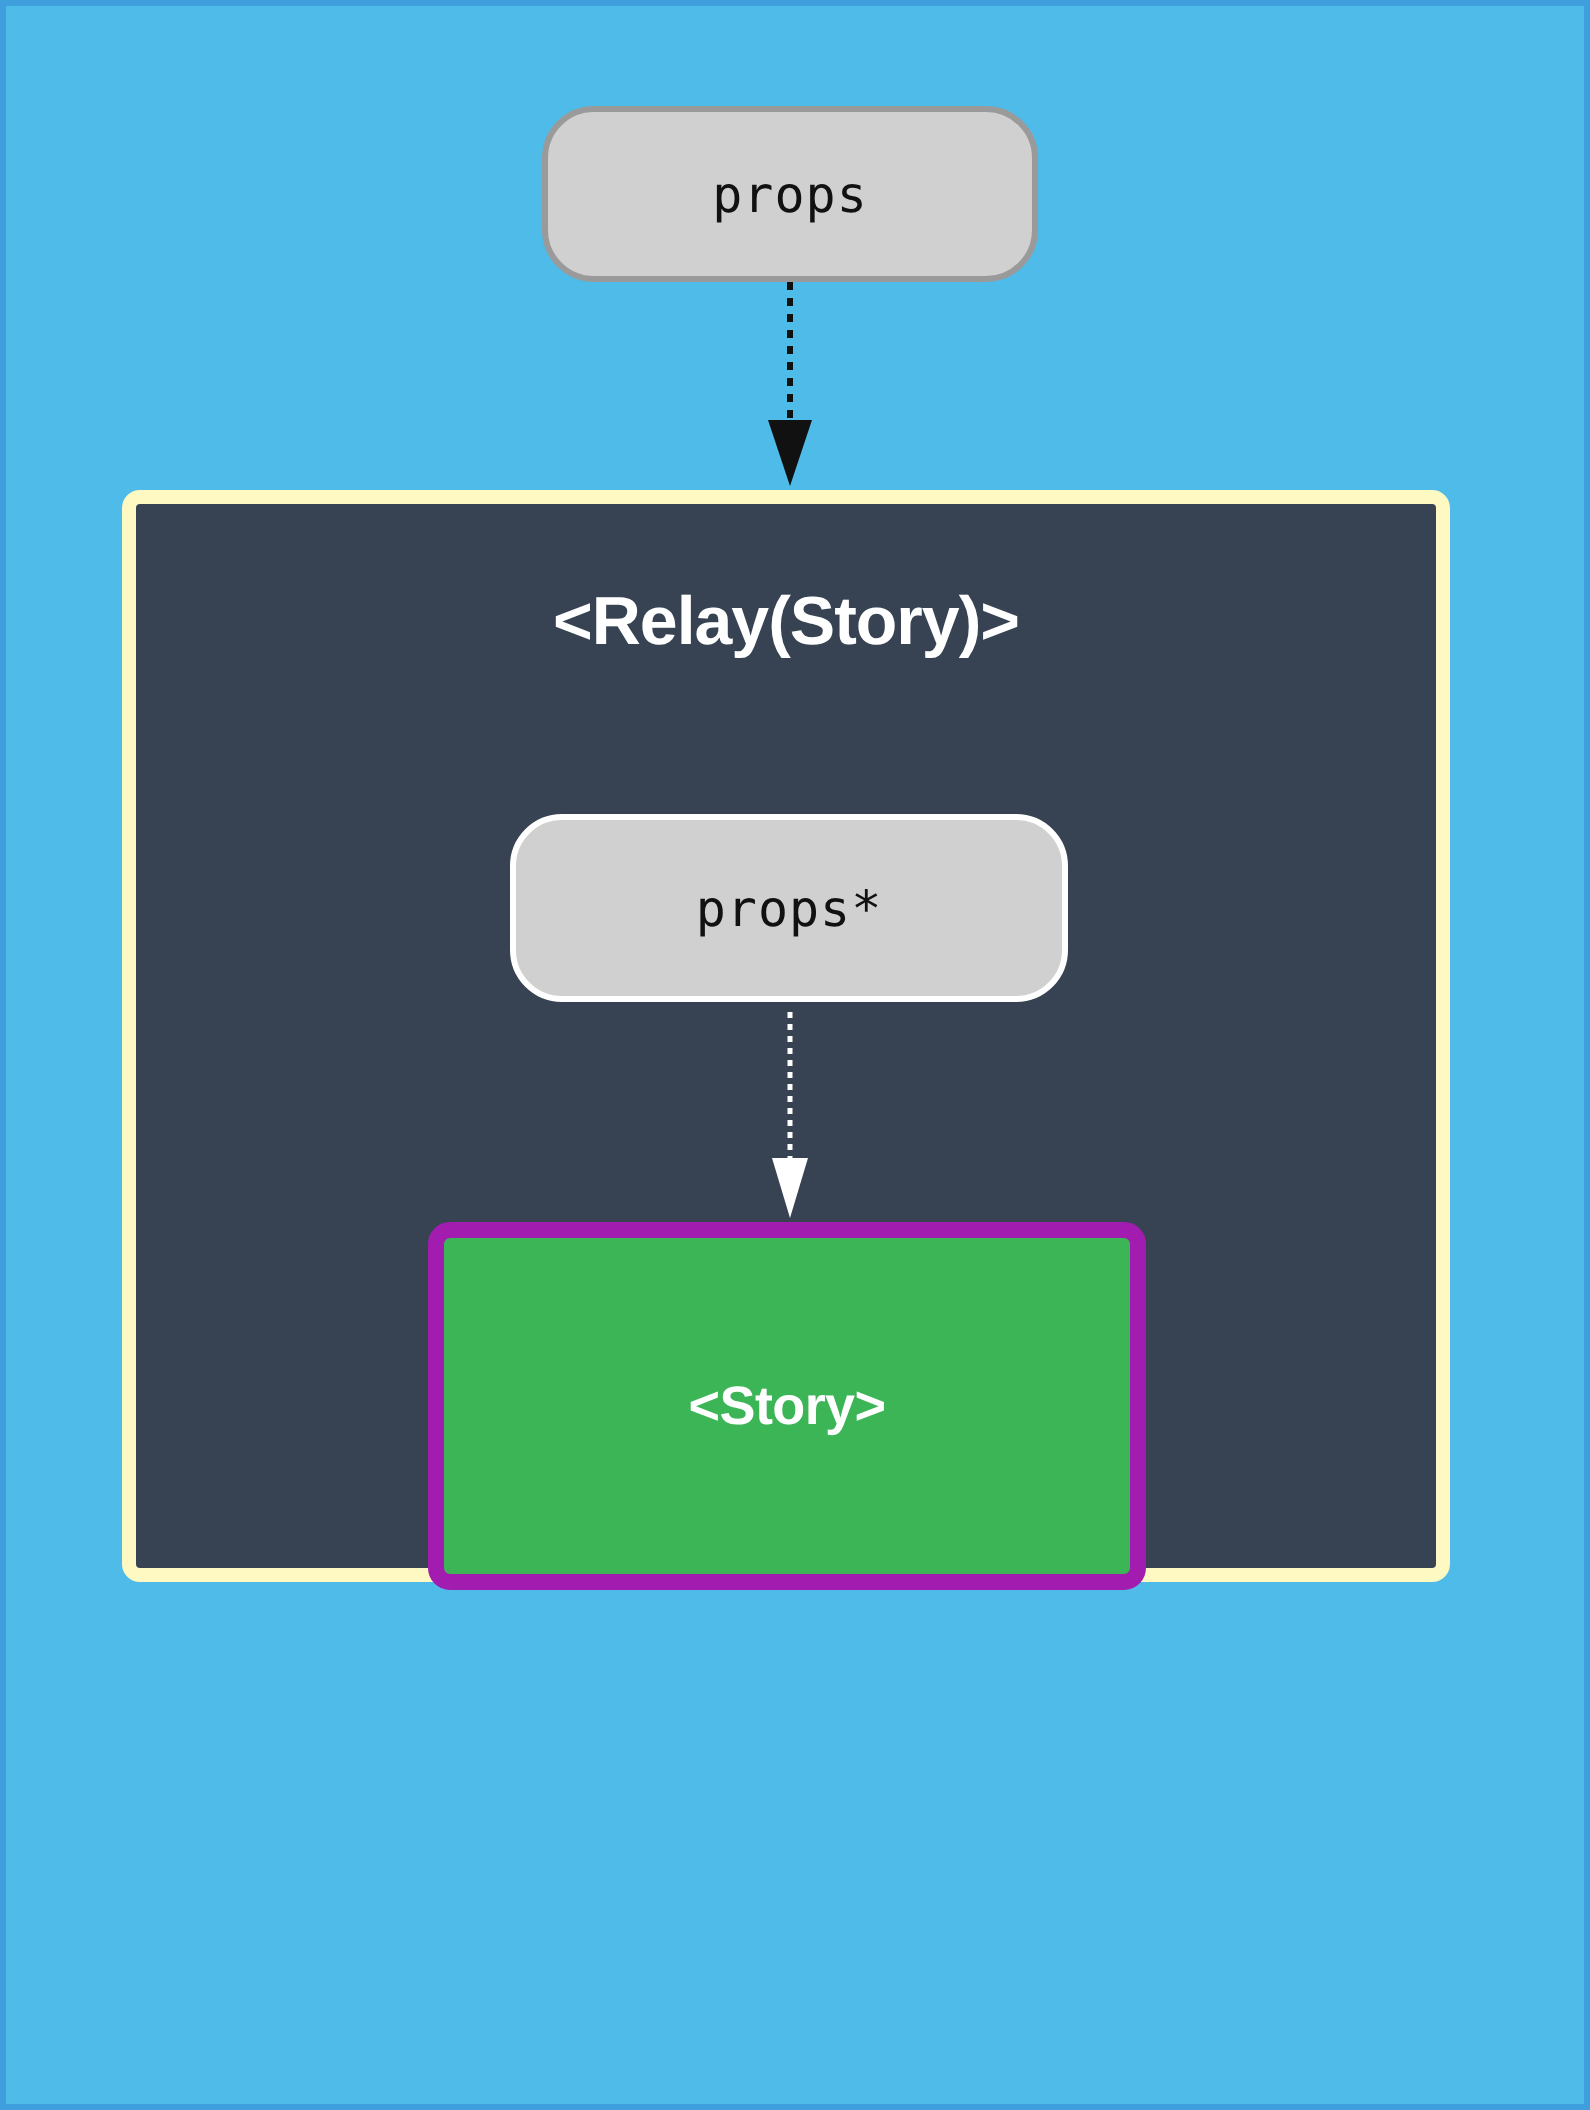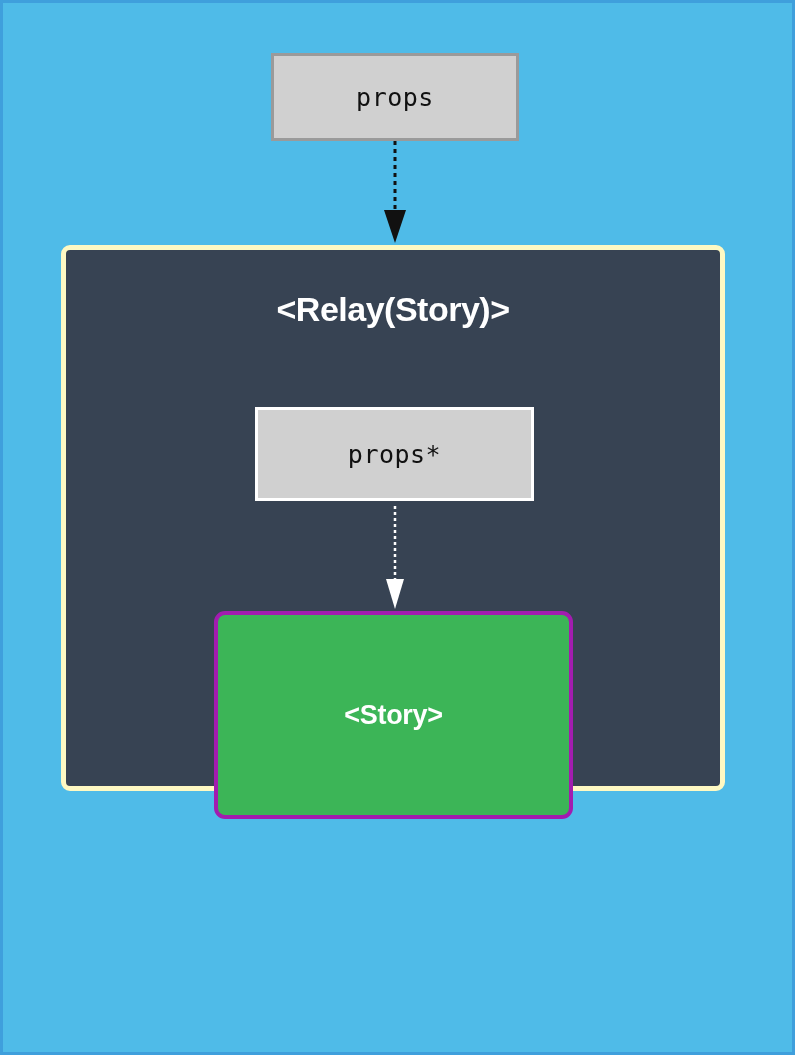--- a/index.html
+++ b/index.html
@@ -25,20 +25,21 @@
   
   .props-box {
     position: absolute;
     box-sizing: border-box;
     background: #d0d0d0;
     display: flex;
     align-items: center;
     justify-content: center;
     font-family: "DejaVu Sans Mono", "Liberation Mono", monospace;
     color: #111111;
+    border-radius: 26px;
   }
 
   #props-outer {
     left: 268px;
     top: 50px;
     width: 248px;
     height: 88px;
     border: 3px solid #9a9a9a;
     font-size: 25px;
     letter-spacing: 0.5px;
@@ -56,21 +57,21 @@
 
   
   #relay-panel {
     position: absolute;
     left: 58px;
     top: 242px;
     width: 664px;
     height: 546px;
     box-sizing: border-box;
     background: #374353;
-    border: 5px solid #fef9c3;
+    border: 7px solid #fef9c3;
     border-radius: 9px;
   }
 
   #relay-title {
     position: absolute;
     left: 0;
     right: 0;
     top: 40px;
     text-align: center;
     color: #ffffff;
@@ -78,24 +79,24 @@
     font-weight: bold;
     letter-spacing: -0.5px;
   }
 
   
   #story-box {
     position: absolute;
     left: 211px;
     top: 608px;
     width: 359px;
-    height: 208px;
+    height: 184px;
     box-sizing: border-box;
     background: #3cb557;
-    border: 4px solid #a21caf;
+    border: 8px solid #a21caf;
     border-radius: 11px;
     display: flex;
     align-items: center;
     justify-content: center;
   }
 
   #story-label {
     color: #ffffff;
     font-size: 27px;
     font-weight: bold;

